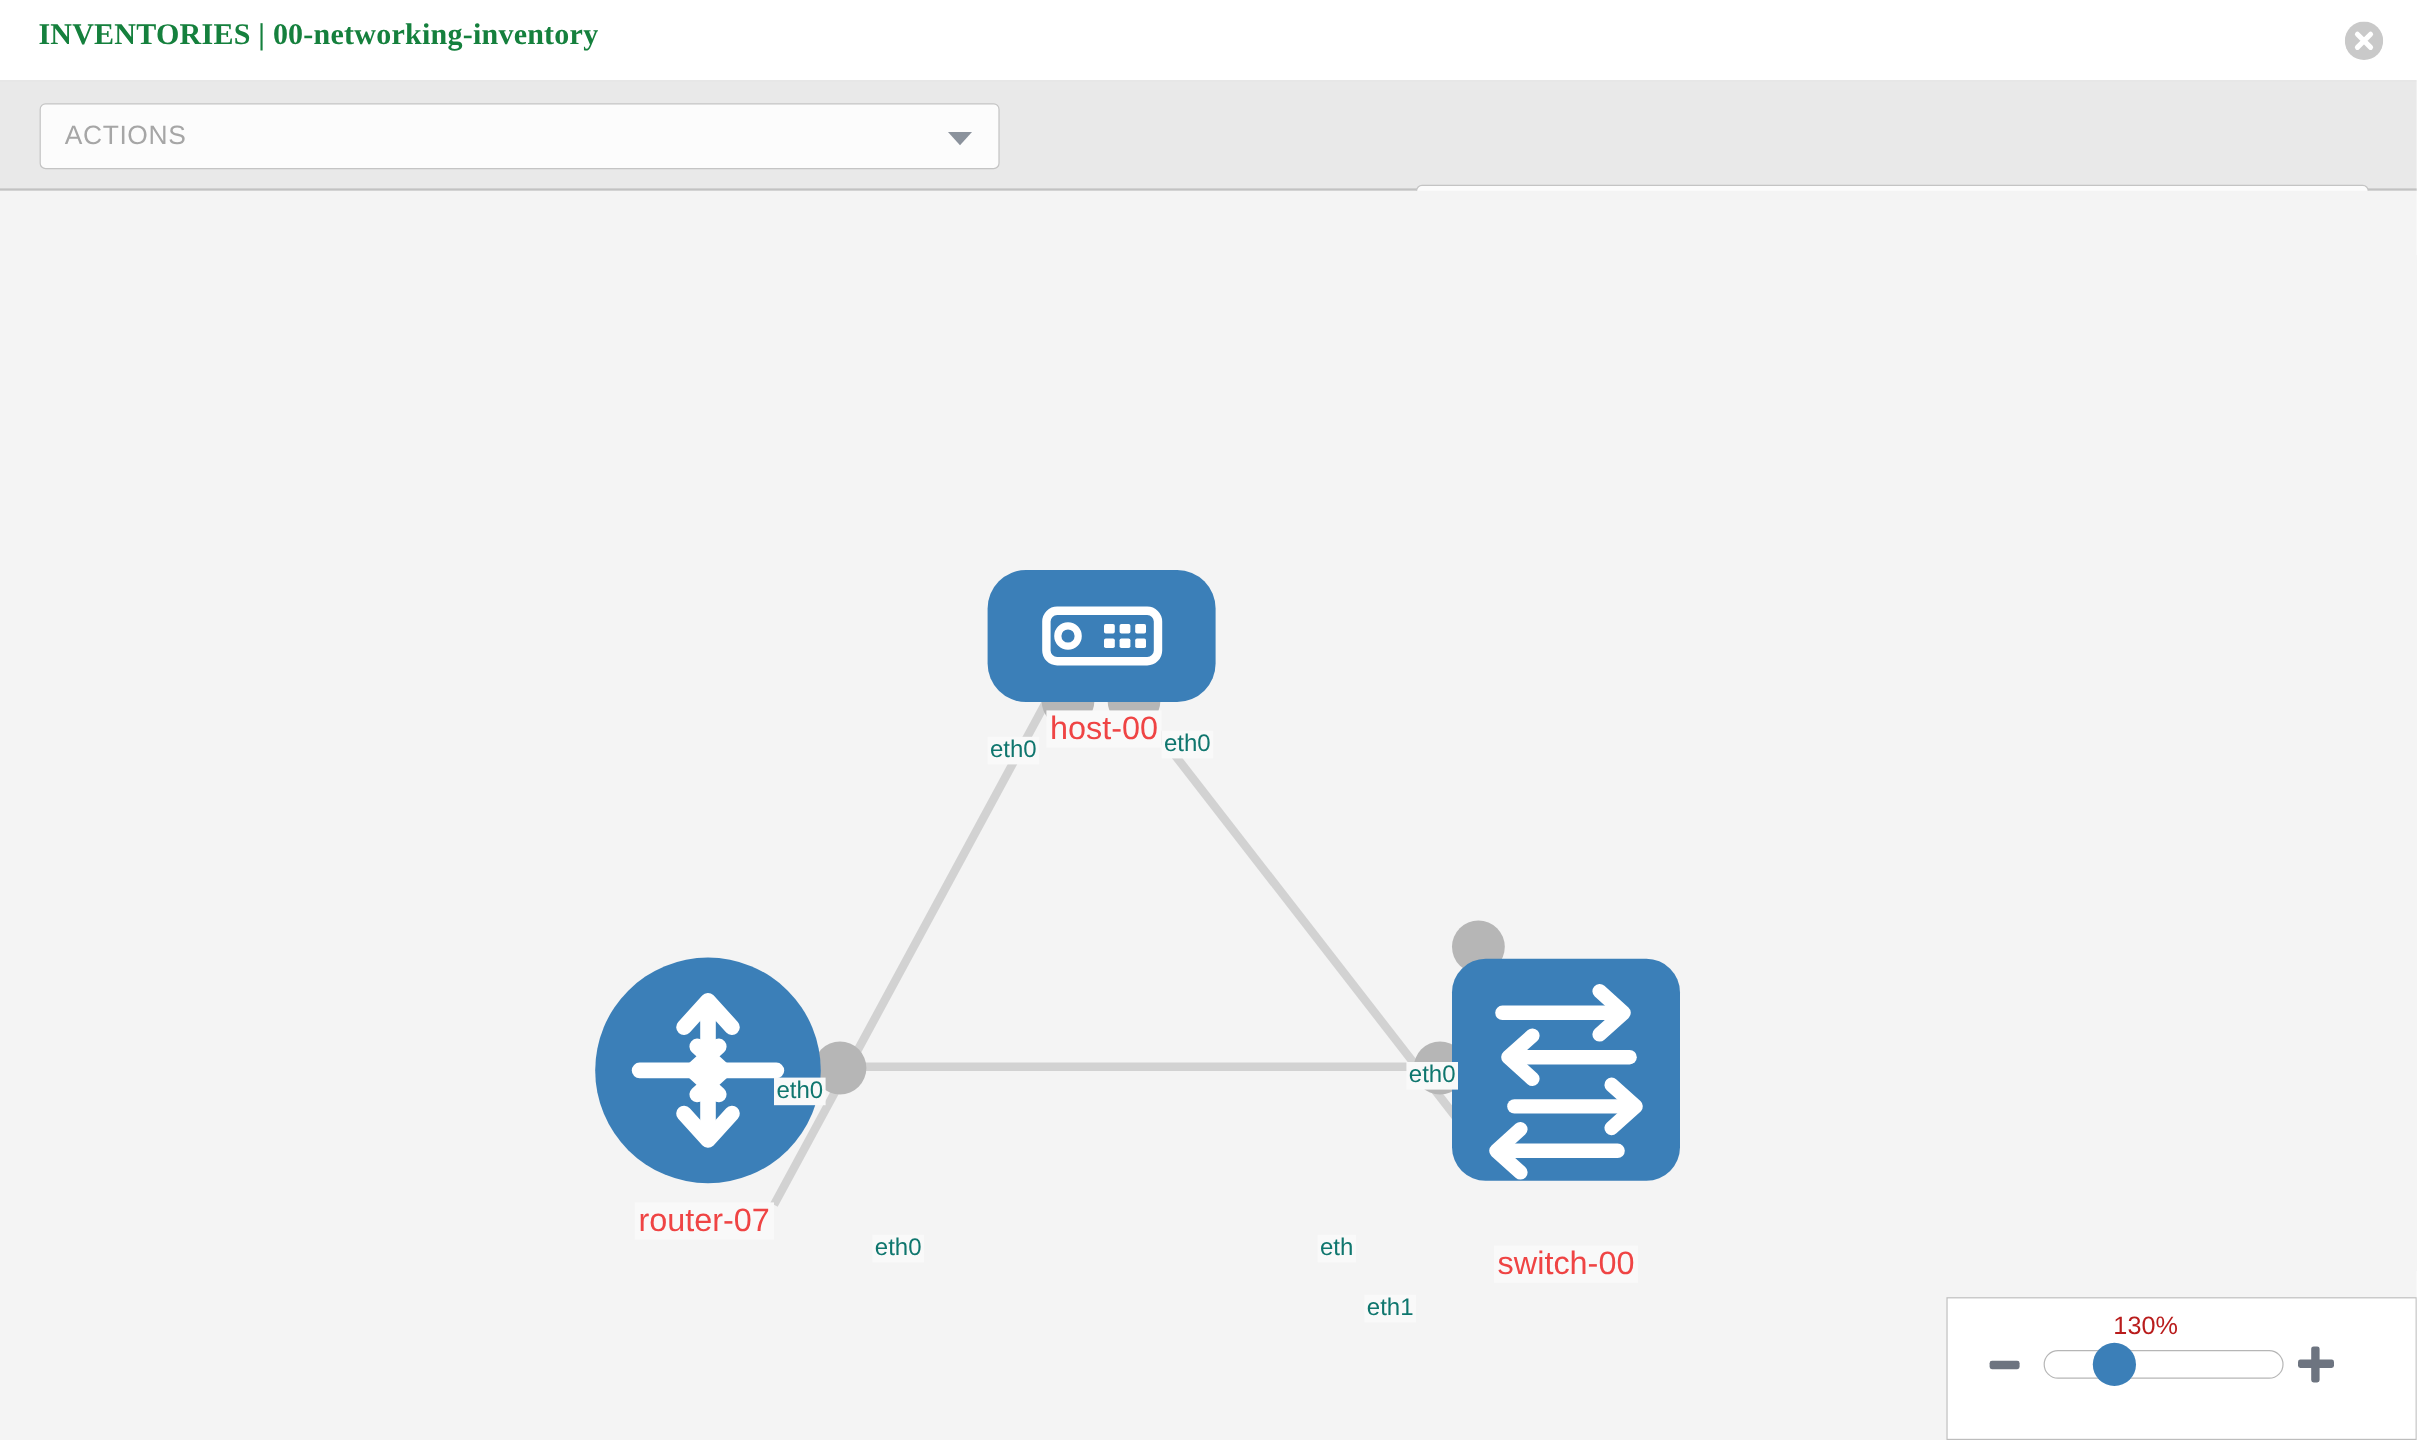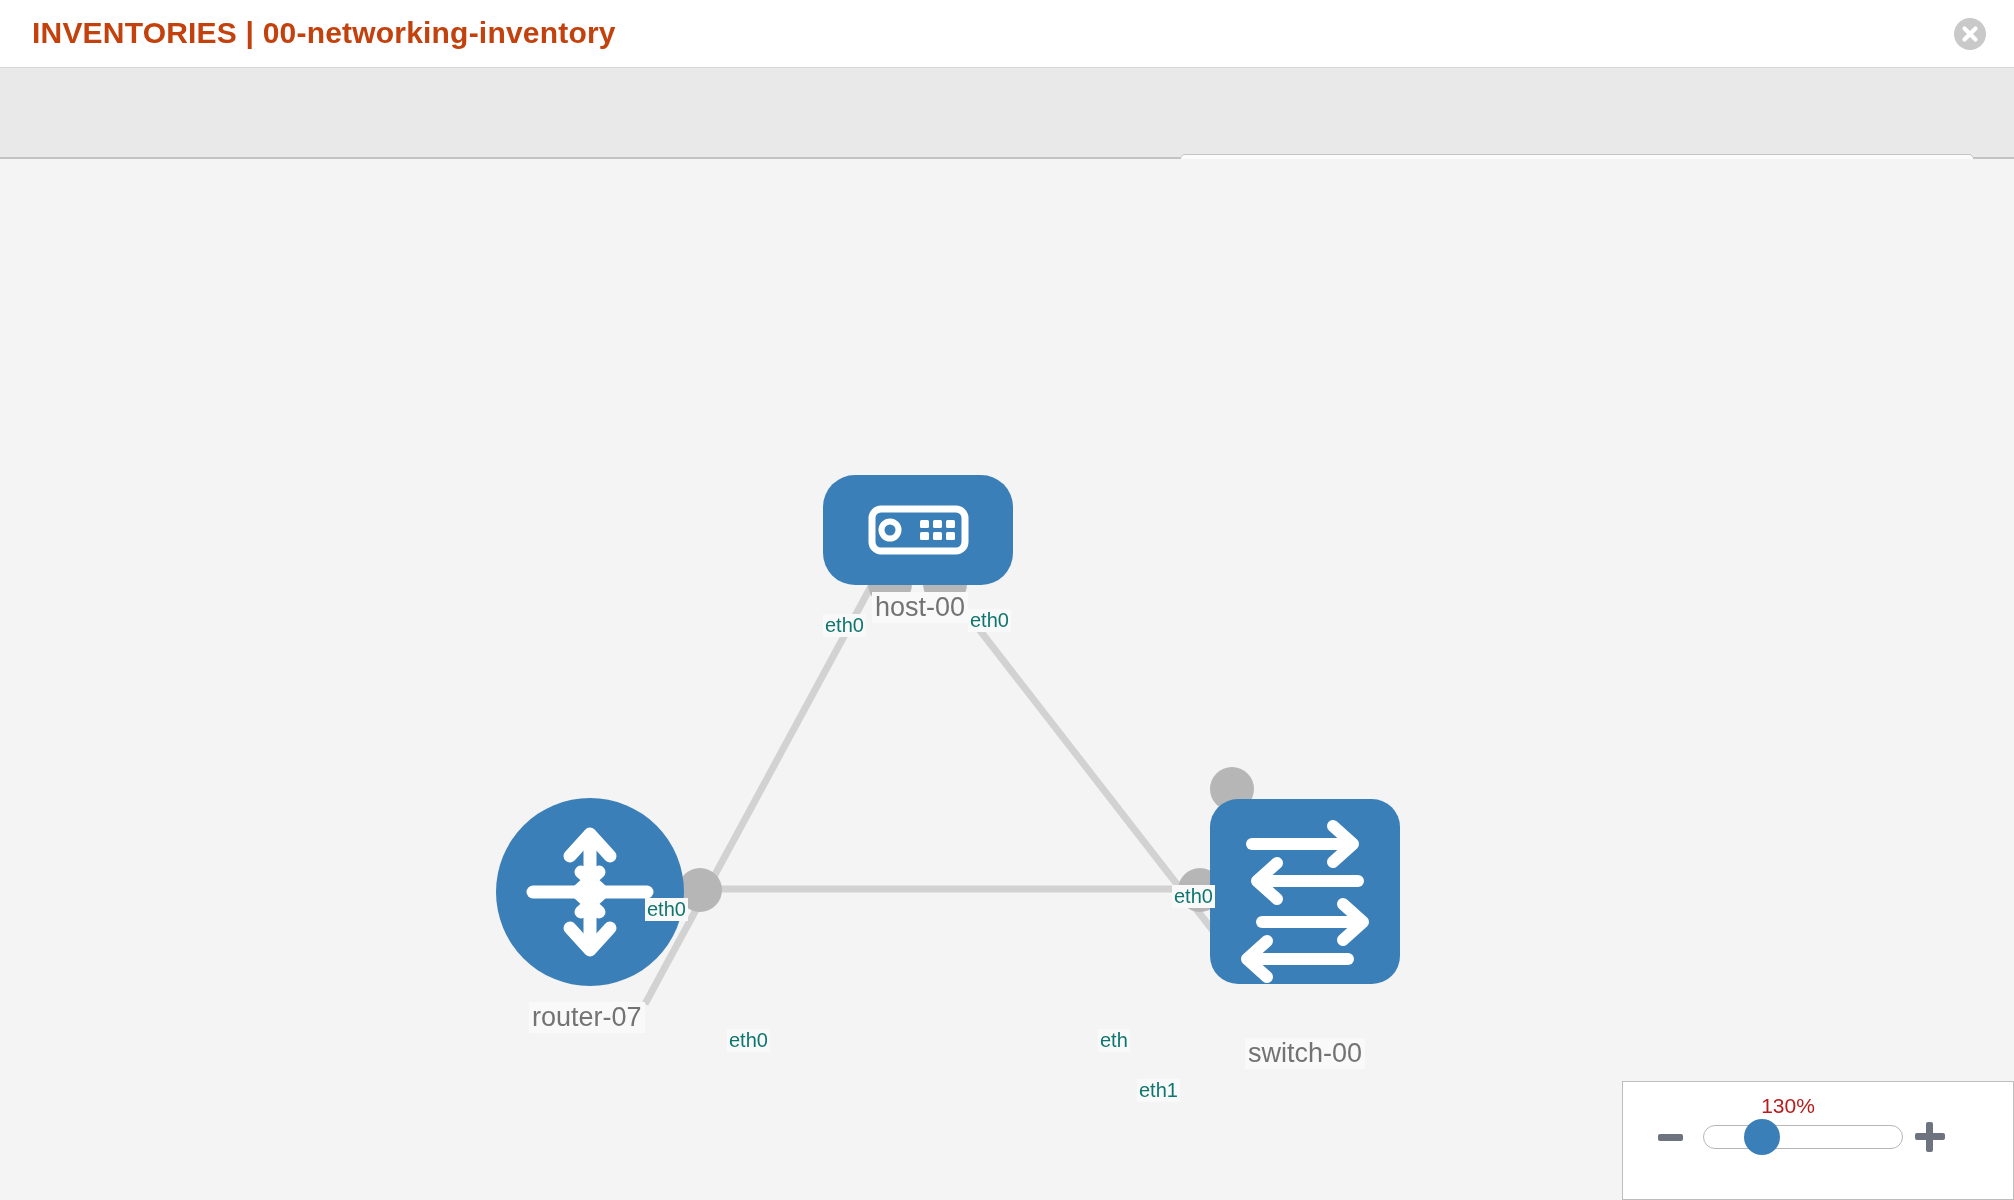--- a/index.html
+++ b/index.html
@@ -15,24 +15,25 @@
 
   
   .header {
     position: absolute; left: 0; top: 0;
     width: 2014px; height: 68px;
     background: #ffffff;
     border-bottom: 1px solid #d7d7d7;
   }
   .header-title {
     position: absolute; left: 32px; top: 16px;
-    font-size: 30px; font-weight: bold;
-    color: #c2410c;
+    font-size: 25px; font-weight: bold;
+    color: #15803d;
     letter-spacing: .2px;
     white-space: nowrap;
+    font-family: Liberation Serif, serif;
   }
   .close-btn {
     position: absolute; right: 28px; top: 18px;
     width: 32px; height: 32px;
     cursor: pointer;
   }
 
   
   .toolbar {
     position: absolute; left: 0; top: 68px;
@@ -85,21 +86,21 @@
     position: absolute; left: 0; top: 159px;
     width: 2014px; height: 1041px;
     background: #f4f4f4;
     overflow: hidden;
   }
   .canvas svg { position: absolute; left: 0; top: 0; }
 
   .node-label {
     position: absolute;
     font-size: 27px;
-    color: #737373;
+    color: #ef4444;
     background: #f9f9f9;
     white-space: nowrap;
     padding: 0 3px;
   }
   .port-label {
     position: absolute;
     font-size: 20px;
     color: #0f766e;
     background: #f9f9f9;
     white-space: nowrap;
@@ -157,20 +158,24 @@
     <div class="close-btn">
       <svg width="32" height="32" viewBox="0 0 32 32" aria-hidden="true">
         <circle cx="16" cy="16" r="16" fill="#c9c9c9"></circle>
         <path d="M10.5 10.5 L21.5 21.5 M21.5 10.5 L10.5 21.5" stroke="#ffffff" stroke-width="4.2" stroke-linecap="round"></path>
       </svg>
     </div>
   </div>
 
   <div class="toolbar">
 
+    <div class="actions-select">
+      <div class="label">ACTIONS</div>
+      <div class="caret"></div>
+    </div>
 
     <div class="tool-icon wrench">
       <svg width="36" height="36" viewBox="0 0 36 36" aria-hidden="true">
         <path d="M24.5 4.5a8.2 8.2 0 0 0-8.0 10.1L6.2 24.9a3.2 3.2 0 1 0 4.5 4.5L21.0 19.1a8.2 8.2 0 0 0 10.1-8.0 8.2 8.2 0 0 0-.6-3.0l-5.0 5.0-3.9-.7-.7-3.9 5.0-5.0a8.2 8.2 0 0 0-1.4-.1z" fill="#6d7480"></path>
       </svg>
     </div>
 
     <div class="tool-icon key">
       <svg width="36" height="36" viewBox="0 0 36 36" aria-hidden="true">
         <circle cx="13" cy="13" r="7.6" fill="none" stroke="#6d7480" stroke-width="3.6"></circle>

